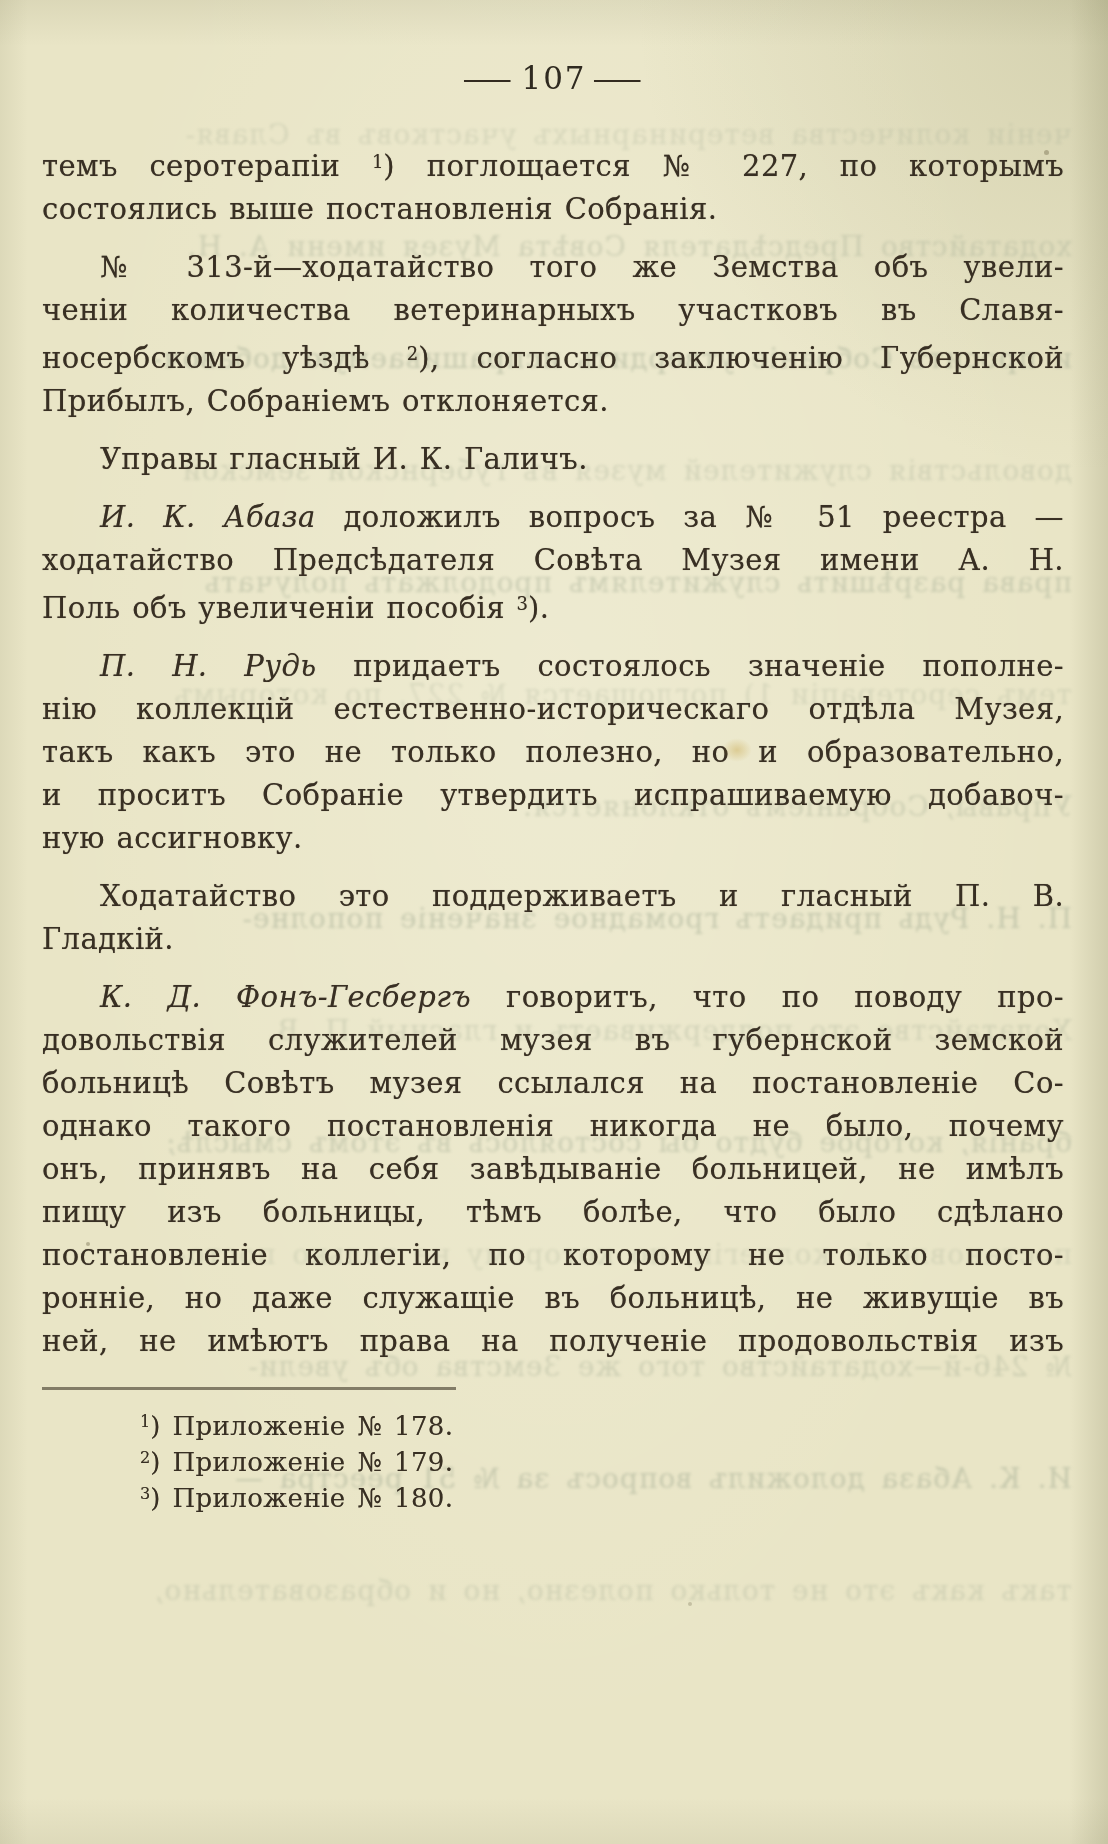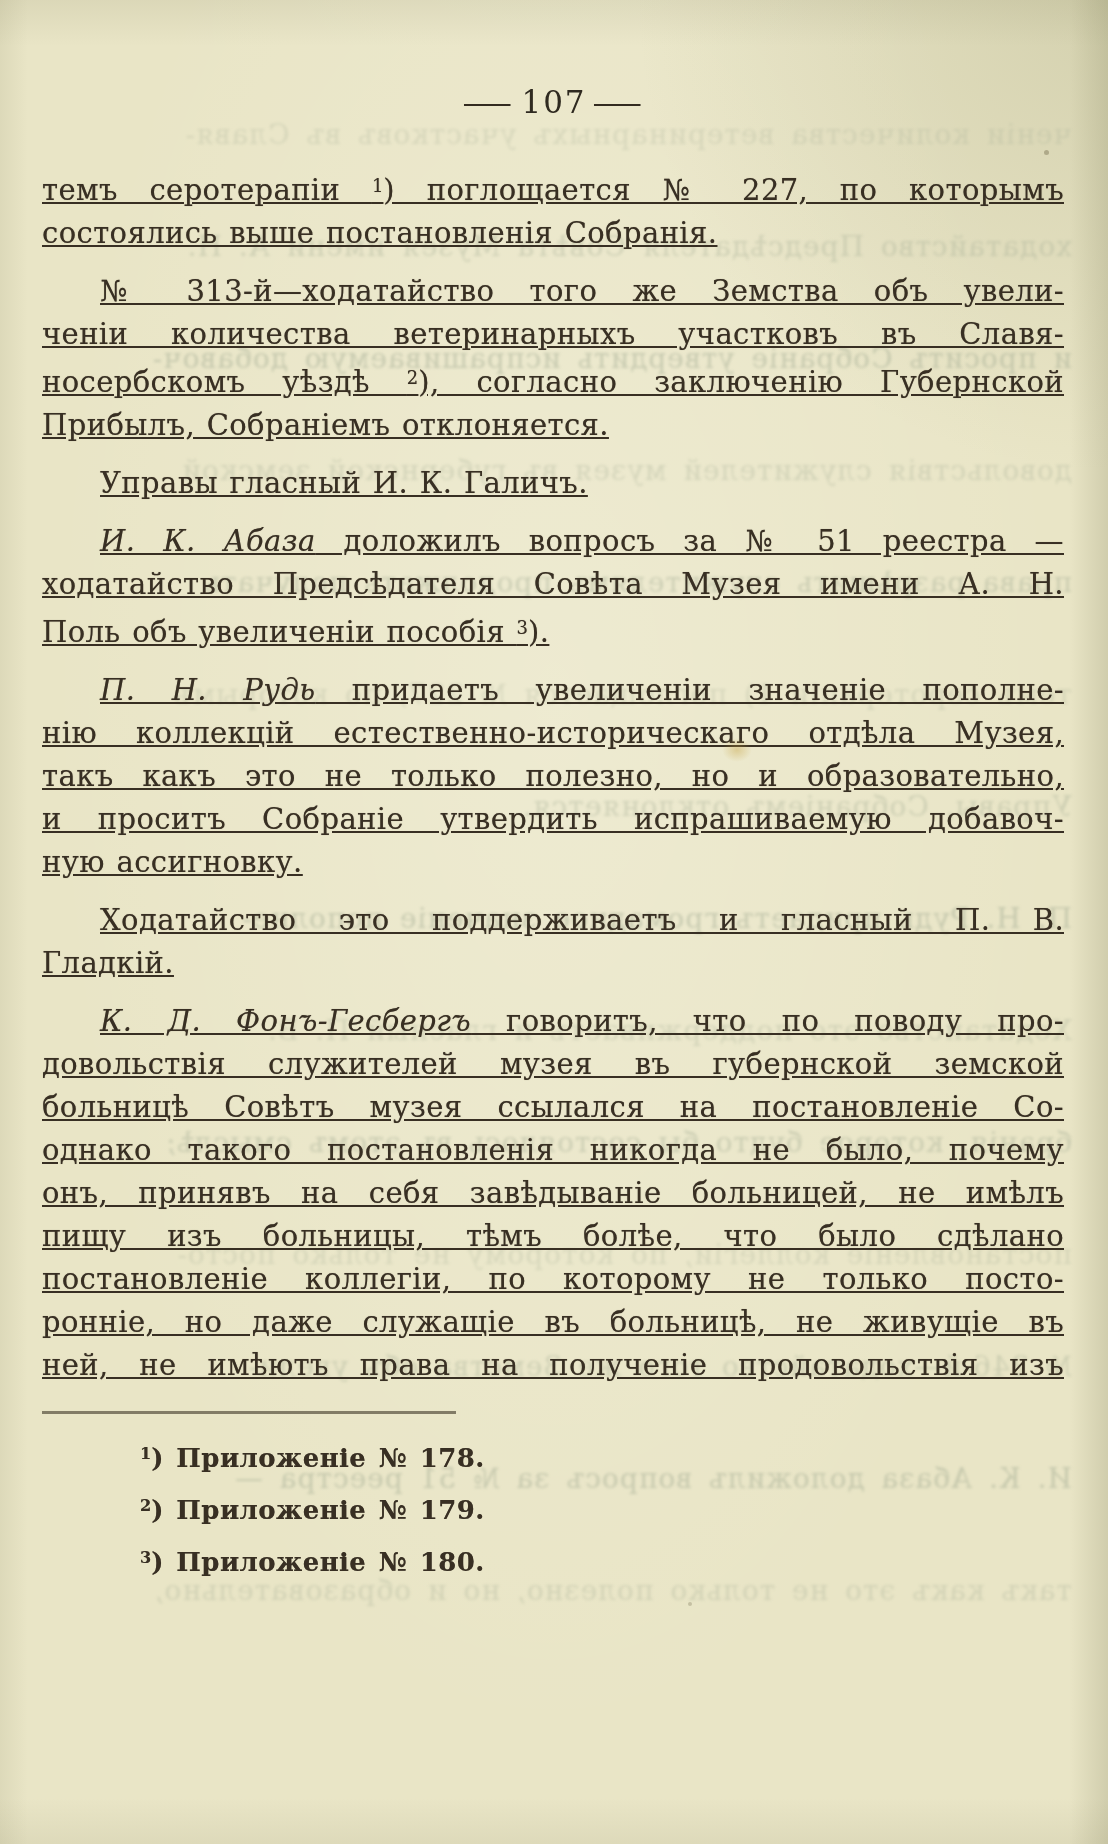--- a/index.html
+++ b/index.html
@@ -32,21 +32,21 @@
     transform:scaleX(-1);
     color:#a9b198;
     opacity:.52;
     filter:blur(1.4px);
     font-size:28px;
     white-space:nowrap; overflow:hidden;
     letter-spacing:1px; word-spacing:6px;
   }
   .page-header{
     position:relative; z-index:2;
-    padding-top:84px;
+    padding-top:60px;
     text-align:center;
     font-size:30px;
     letter-spacing:2px;
   }
   .page-header .dash{display:inline-block; transform:scaleX(1.7); margin:0 16px; color:#332b20;}
   .page-header .num{font-size:31px; color:#2f2a20;}
   .text-block{
     position:relative; z-index:2;
     margin:44px 44px 0 42px;
     width:1022px;
@@ -54,44 +54,42 @@
   }
   .para{margin:0 0 15px 0;}
   .para:last-child{margin-bottom:8px;}
   .line{
     line-height:43px;
     text-align:justify;
     text-align-last:justify;
     text-shadow:0 0 .7px rgba(52,44,32,.55);
     word-spacing:2px;
     letter-spacing:.4px;
-    text-decoration:underline;
   }
   .line.lastline{text-align-last:left;}
   .para.indent .line.firstline{padding-left:58px;}
   .em{font-style:italic;}
   .fnref{font-size:.62em; vertical-align:.45em; letter-spacing:0;}
   .footnote-rule{
     position:relative; z-index:2;
     margin:24px 0 16px 42px;
     width:414px; height:3px;
     background:#5f5846;
     opacity:.75;
   }
   .footnotes{
     position:relative; z-index:2;
     margin-left:140px;
     font-size:26px;
   }
   .footnote{
-    line-height:47px;
+    line-height:32px;
     text-shadow:0 0 .6px rgba(52,44,32,.5);
     letter-spacing:.4px;
     word-spacing:3px;
-    font-weight:bold;
   }
   .footnote .fnref{vertical-align:.5em;}
   .stain{
     position:absolute; z-index:3; pointer-events:none; border-radius:50%;
   }
   .stain-1{left:722px; top:738px; width:30px; height:24px;
     background:radial-gradient(ellipse, rgba(196,160,62,.40), rgba(196,160,62,0) 70%);}
   .speck{position:absolute; z-index:3; width:5px; height:5px; border-radius:50%;
     background:rgba(92,82,52,.35); pointer-events:none;}
   .speck-1{left:1044px; top:150px;}
@@ -137,21 +135,21 @@
       </div>
       <div class="para indent">
         <div class="line lastline firstline"><span>Управы гласный И. К. Галичъ.</span></div>
       </div>
       <div class="para indent">
         <div class="line firstline"><span class="em">И. К. Абаза</span><span> доложилъ вопросъ за № 51 реестра —</span></div>
         <div class="line"><span>ходатайство Предсѣдателя Совѣта Музея имени А. Н.</span></div>
         <div class="line lastline"><span>Поль объ увеличеніи пособія </span><span class="fnref">3</span><span>).</span></div>
       </div>
       <div class="para indent">
-        <div class="line firstline"><span class="em">П. Н. Рудь</span><span> придаетъ увеличеніи значеніе пополне-</span></div>
+        <div class="line firstline"><span class="em">П. Н. Рудь</span><span> придаетъ состоялось значеніе пополне-</span></div>
         <div class="line"><span>нію коллекцій естественно-историческаго отдѣла Музея,</span></div>
         <div class="line"><span>такъ какъ это не только полезно, но и образовательно,</span></div>
         <div class="line"><span>и проситъ Собраніе утвердить испрашиваемую добавоч-</span></div>
         <div class="line lastline"><span>ную ассигновку.</span></div>
       </div>
       <div class="para indent">
         <div class="line firstline"><span>Ходатайство это поддерживаетъ и гласный П. В.</span></div>
         <div class="line lastline"><span>Гладкій.</span></div>
       </div>
       <div class="para indent">

